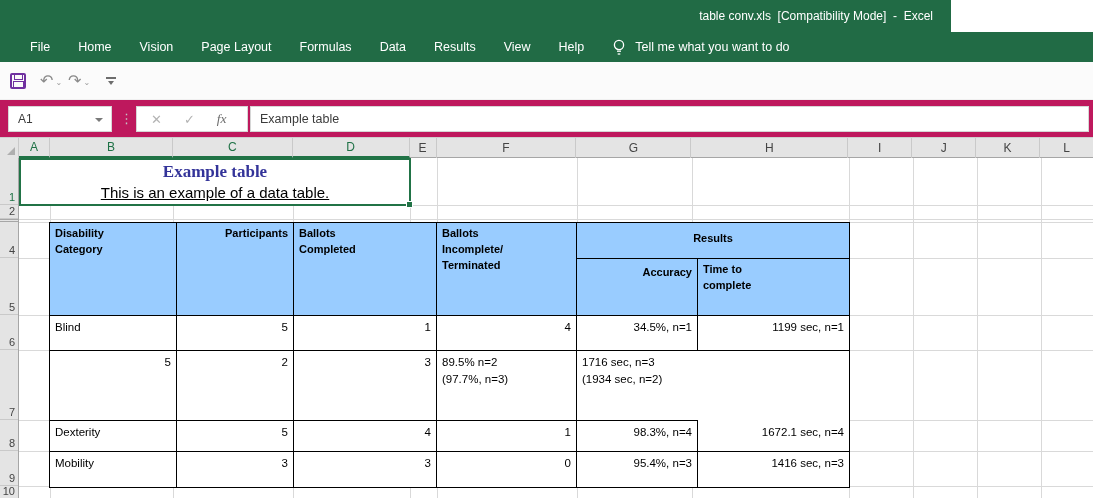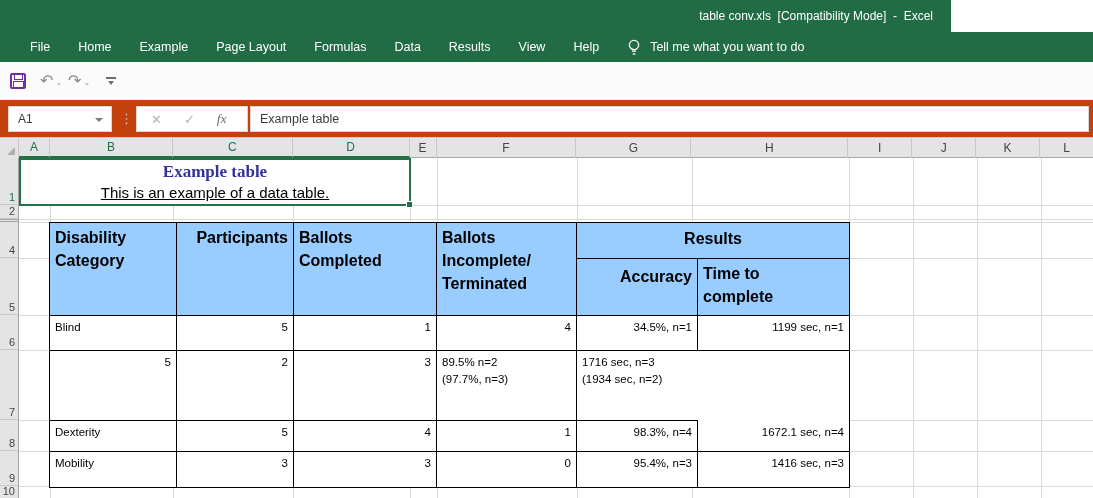--- a/index.html
+++ b/index.html
@@ -24,21 +24,21 @@
   .save-ic { width:16px; height:16px; border:2px solid #7030A0; border-radius:2px; position:relative; }
   .save-ic:before { content:""; position:absolute; left:2px; top:-1px; width:7px; height:5px; border:1.5px solid #7030A0; border-top:none; }
   .save-ic:after  { content:""; position:absolute; left:1px; bottom:0; width:9px; height:5px; border:1.5px solid #7030A0; border-bottom:none; }
   .arrow-glyph { font-family:"DejaVu Sans", sans-serif; font-size:16px; color:#8a8a8a; line-height:16px; }
   .mini-chev { font-size:8px; color:#9a9a9a; margin-left:2px; transform:translateY(2px); }
   .custom-ic { display:flex; flex-direction:column; align-items:center; margin-left:10px; }
   .custom-ic .bar { width:10px; height:2px; background:#6d6d6d; margin-bottom:2px; }
   .custom-ic .tri { width:0; height:0; border-left:3.5px solid transparent; border-right:3.5px solid transparent; border-top:4px solid #6d6d6d; }
 
   
-  .formula-row { position:absolute; left:0; top:100px; width:1093px; height:38px; background:#c2410c;
+  .formula-row { position:absolute; left:0; top:100px; width:1093px; height:38px; background:#be185d;
     border-bottom:1px solid #CFCFCF; }
   .name-box { position:absolute; left:8px; top:6px; width:104px; height:26px; background:#fff;
     border:1px solid #D6D6D6; font-size:12px; color:#3b3b3b; line-height:24px; padding-left:9px; }
   .nb-arrow { position:absolute; right:8px; top:11px; width:0; height:0;
     border-left:4px solid transparent; border-right:4px solid transparent; border-top:4.5px solid #7a7a7a; }
   .dots { position:absolute; left:120px; top:11px; color:#C5C5C5; font-size:13px; }
   .fx-box { position:absolute; left:136px; top:6px; width:112px; height:26px; background:#fff;
     border:1px solid #D6D6D6; display:flex; align-items:center; }
   .fx-box .x { color:#B3B3B3; font-size:13px; margin-left:14px; }
   .fx-box .ck { color:#B3B3B3; font-size:13px; margin-left:22px; }
@@ -78,37 +78,37 @@
   .fill-handle { position:absolute; right:-4px; bottom:-4px; width:7px; height:7px;
     background:#217346; border:1px solid #fff; }
 
   
   .xtable { position:absolute; left:30px; top:64px; width:801px; height:266px; z-index:2;
     background:#fff; border:1px solid #000; display:grid;
     grid-template-columns:127px 117px 143px 140px 121px 151px;
     grid-template-rows:36px 57px 35px 70px 31px 35px; }
   .tc { border-right:1px solid #000; border-bottom:1px solid #000; padding:3px 5px;
     font-size:11.5px; color:#000; white-space:pre-line; line-height:1.45; overflow:hidden; }
-  .tc.hd { background:#99CCFF; font-weight:bold; font-size:16px; }
+  .tc.hd { background:#99CCFF; font-weight:bold; font-size:11px; }
   .tc.ctr { text-align:right; }
   .tc.mid { display:flex; align-items:center; justify-content:center; padding-top:0; }
   .tc.lastcol { border-right:none; }
   .tc.lastrow { border-bottom:none; }
 </style>
 </head>
 <body>
 
 <div class="titlebar">
   <span class="title-text">table conv.xls  [Compatibility Mode]  -  Excel</span>
 </div>
 
 <div class="menubar">
   <span class="rtab">File</span>
   <span class="rtab">Home</span>
-  <span class="rtab">Example</span>
+  <span class="rtab">Vision</span>
   <span class="rtab">Page Layout</span>
   <span class="rtab">Formulas</span>
   <span class="rtab">Data</span>
   <span class="rtab">Results</span>
   <span class="rtab">View</span>
   <span class="rtab">Help</span>
   <span class="tellme">
     <svg width="14" height="17" viewBox="0 0 14 17">
       <circle cx="7" cy="6" r="4.6" fill="none" stroke="#fff" stroke-width="1.3"></circle>
       <line x1="5" y1="12.2" x2="9" y2="12.2" stroke="#fff" stroke-width="1.3"></line>

